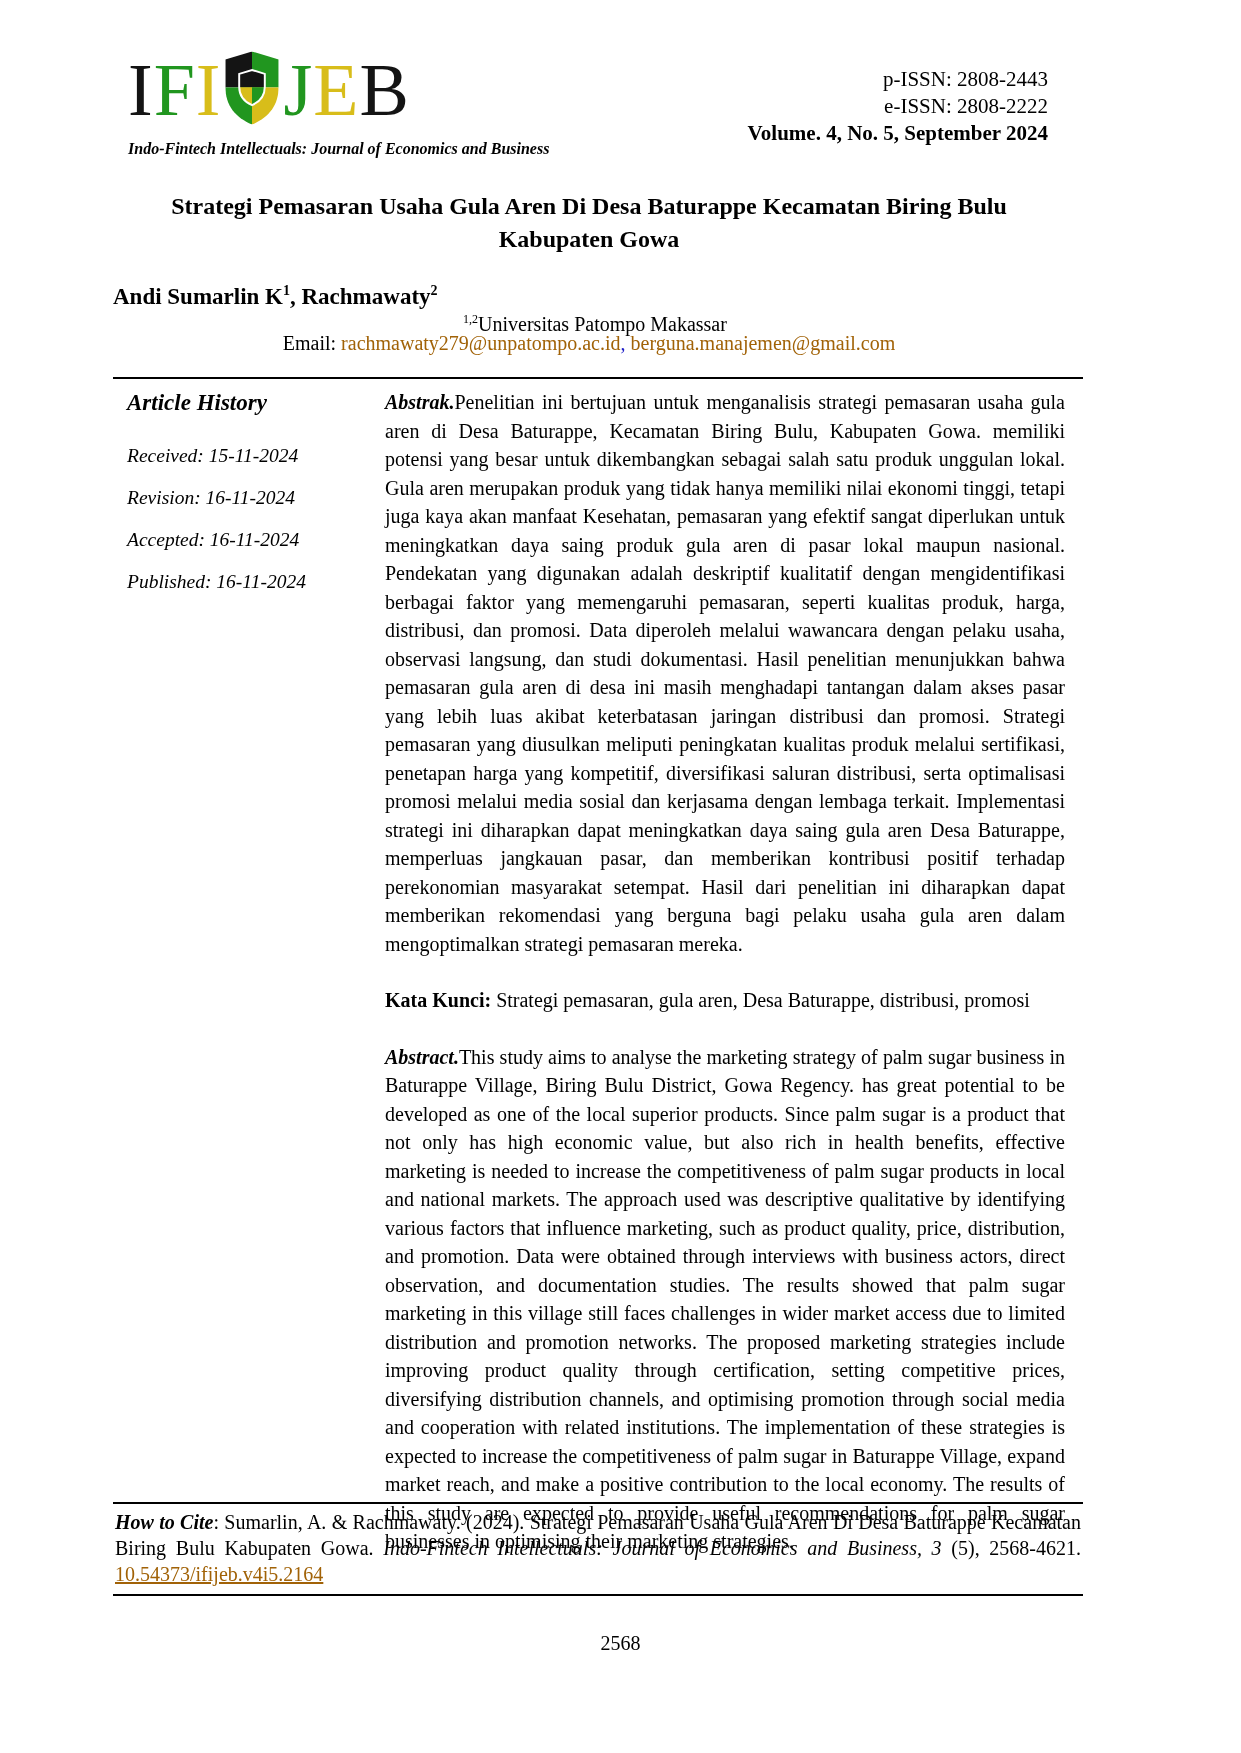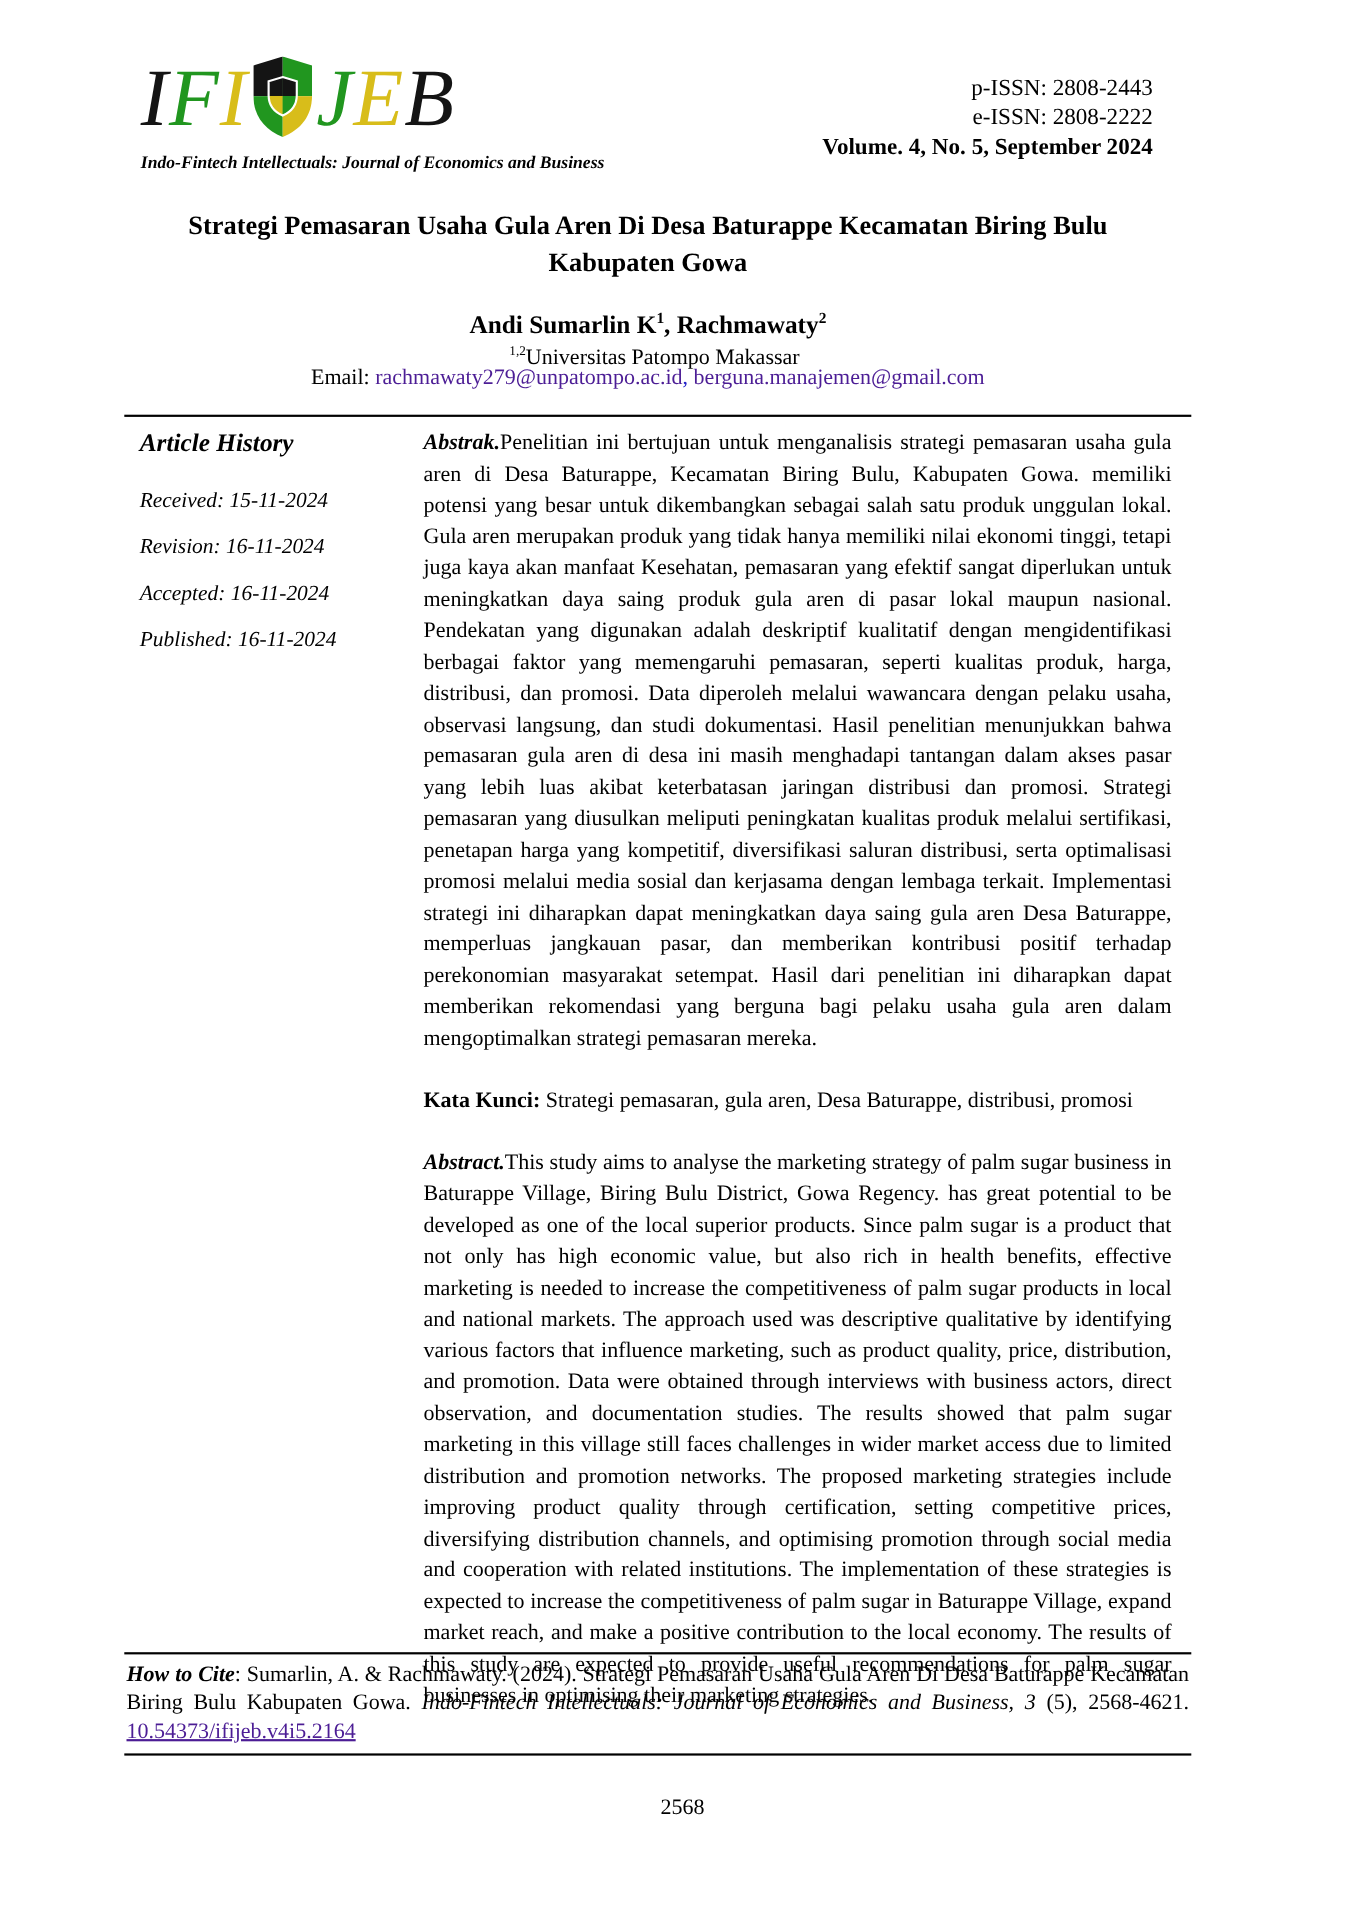--- a/index.html
+++ b/index.html
@@ -8,52 +8,52 @@
     width:1241px;height:1753px;
     margin:0 auto;
     background:#ffffff;
     font-family:"Liberation Serif", serif;
     color:#000000;
     overflow:hidden;
   }
   
   .logo-block{position:absolute;left:128px;top:46px;}
   .logo-row{display:flex;align-items:center;}
-  .logo-letters{font-size:74px;line-height:80px;letter-spacing:1px;font-weight:400;white-space:nowrap;font-style:italic;}
+  .logo-letters{font-size:74px;line-height:80px;letter-spacing:1px;font-weight:400;white-space:nowrap;}
   .logo-letters span{display:inline-block;}
   .logo-shield{width:58px;height:88px;margin:0 2px;position:relative;top:-2px;}
   .logo-subtitle{
     margin-top:6px;
     font-size:16px;font-weight:700;font-style:italic;white-space:nowrap;
   }
   .issn-block{
     position:absolute;top:66px;right:193px;
     text-align:right;font-size:21px;line-height:27px;white-space:nowrap;
   }
   .issn-volume{font-weight:700;}
   
   .title-wrap{
     position:absolute;top:190px;left:113px;width:952px;
     text-align:center;font-weight:700;font-size:24px;line-height:33px;
   }
   .authors-line{
     position:absolute;top:276px;left:113px;width:952px;
-    text-align:center;font-weight:700;font-size:23px;line-height:30px;
+    text-align:left;font-weight:700;font-size:23px;line-height:30px;
   }
   .authors-line sup{font-size:14px;}
   .affil-line{
     position:absolute;top:306px;left:113px;width:952px;
     text-align:center;font-size:20px;line-height:26px;
   }
   .affil-line sup{font-size:12px;margin-left:12px;}
   .email-line{
     position:absolute;top:330px;left:113px;width:952px;
     text-align:center;font-size:20px;line-height:26px;
   }
-  .link{color:#4c1d95;text-decoration:none;cursor:pointer;}
+  .link{color:#a16207;text-decoration:none;cursor:pointer;}
   .link.u{text-decoration:underline;}
   .blue{color:#2222c8;}
   
   .rule-top{position:absolute;top:377px;left:113px;width:970px;border-top:2px solid #000;}
   
   .columns{position:absolute;top:388px;left:113px;width:970px;display:flex;}
   .col-left{width:272px;box-sizing:border-box;padding-left:14px;flex:none;}
   .hist-heading{font-size:23px;font-weight:700;font-style:italic;line-height:30px;margin:0;}
   .hist-item{font-size:19.5px;line-height:24px;margin-top:18px;font-style:italic;}
   .hist-item.first{margin-top:26px;}

